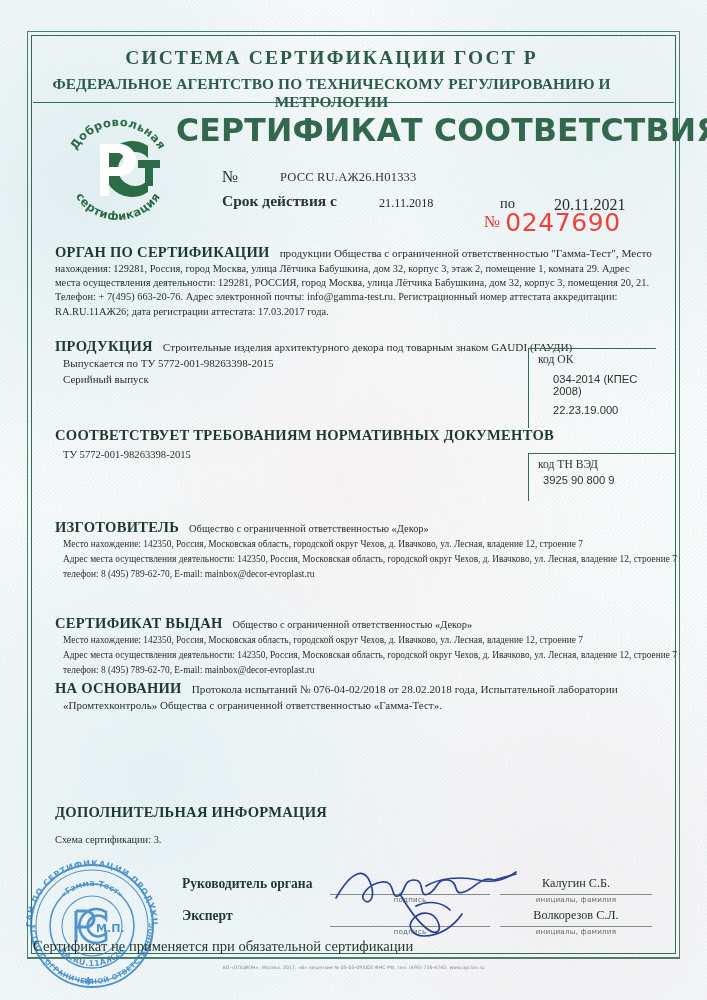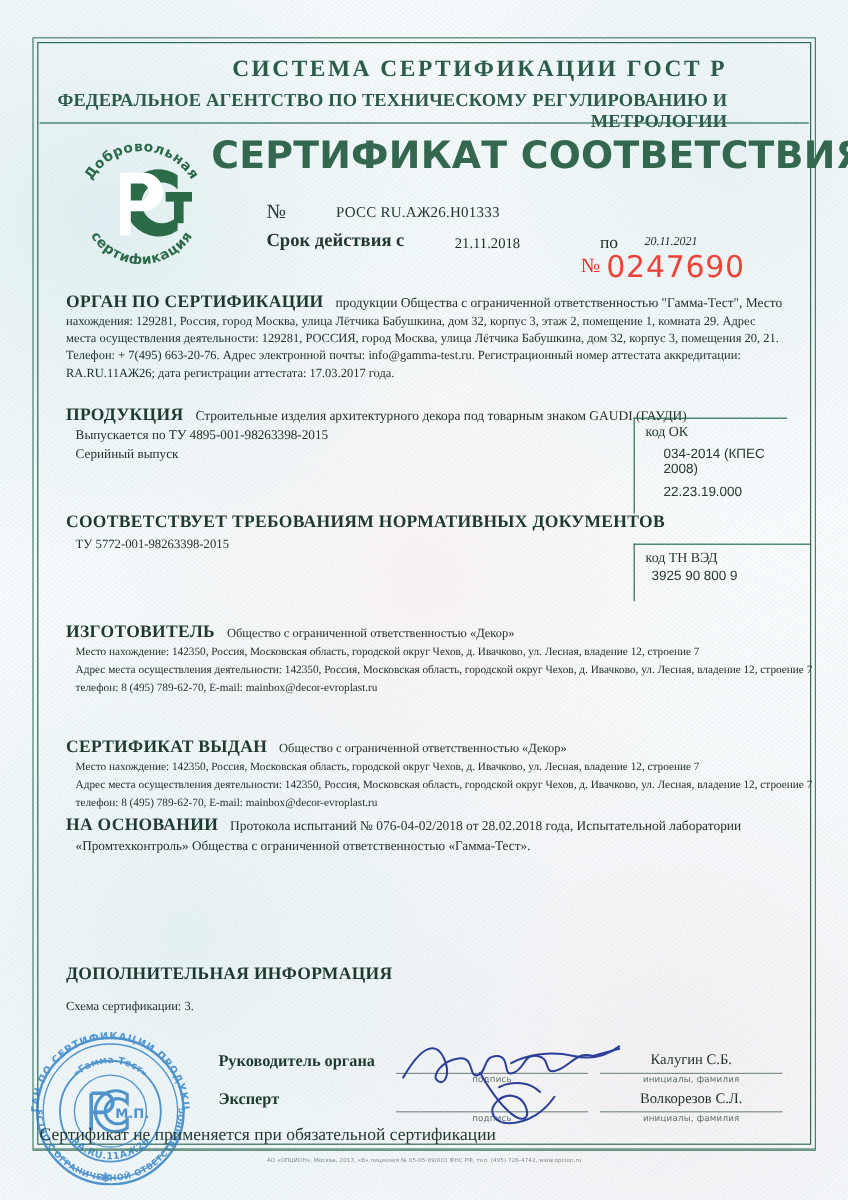--- a/index.html
+++ b/index.html
@@ -36,23 +36,23 @@
   .frame-inner {
     position: absolute;
     left: 31px; top: 35px;
     width: 645px; height: 919px;
     border: 1.6px solid #2f6b55;
     box-sizing: border-box;
   }
   
   .hdr {
     position: absolute;
-    left: 33px; top: 37px;
+    left: 45px; top: 37px;
     width: 573px;
-    text-align: right;
+    text-align: center;
   }
   .hdr-line1 {
     font-family: "Liberation Serif", serif;
     font-weight: bold;
     font-size: 19.5px;
     letter-spacing: 2.1px;
     color: #2c5c49;
     padding-top: 10px;
   }
   .hdr-line2 {
@@ -127,23 +127,22 @@
     position: absolute; left: 157px; top: 4px;
     font-size: 12.2px;
   }
   .valid-po {
     position: absolute; left: 278px; top: 3px;
     font-family: "Liberation Serif", serif;
     font-weight: normal;
     font-size: 14.5px;
   }
   .valid-to {
-    position: absolute; left: 315px; top: 4px;
-    font-size: 10px;
-    font-style: italic;
+    position: absolute; left: 332px; top: 4px;
+    font-size: 16px;
   }
   
   .serial {
     position: absolute;
     left: 484px; top: 208px;
     white-space: nowrap;
   }
   .serial-no {
     font-family: "Liberation Serif", serif;
     font-size: 17px;
@@ -339,21 +338,21 @@
     <span class="serial-no">№</span><span class="serial-num">0247690</span>
   </div>
 
   <div class="sec" style="top:243px;">
     <span class="sec-head">ОРГАН ПО СЕРТИФИКАЦИИ</span><span class="sec-inline">продукции Общества с ограниченной ответственностью "Гамма-Тест", Место</span>
     <div class="sec-body sec-wrap" style="width:600px;">нахождения: 129281, Россия, город Москва, улица Лётчика Бабушкина, дом 32, корпус 3, этаж 2, помещение 1, комната 29. Адрес места осуществления деятельности: 129281, РОССИЯ, город Москва, улица Лётчика Бабушкина, дом 32, корпус 3, помещения 20, 21. Телефон: + 7(495) 663-20-76. Адрес электронной почты: info@gamma-test.ru. Регистрационный номер аттестата аккредитации: RA.RU.11АЖ26; дата регистрации аттестата: 17.03.2017 года.</div>
   </div>
 
   <div class="sec" style="top:337px;">
     <span class="sec-head">ПРОДУКЦИЯ</span><span class="sec-inline">Строительные изделия архитектурного декора под товарным знаком GAUDI (ГАУДИ)</span>
-    <div class="sec-body sec-body-i" style="font-size:11px;line-height:15px;">Выпускается по ТУ 4895-001-98263398-2015</div>
+    <div class="sec-body sec-body-i" style="font-size:11px;line-height:15px;">Выпускается по ТУ 5772-001-98263398-2015</div>
     <div class="sec-body sec-body-i" style="font-size:11px;line-height:15px;">Серийный выпуск</div>
   </div>
 
   <div class="codebox" style="left:528px; top:348px; width:128px; height:80px;">
     <div class="codebox-lbl">код ОК</div>
     <div class="codebox-val">034-2014 (КПЕС 2008)</div>
     <div class="codebox-val">22.23.19.000</div>
   </div>
 
   <div class="sec" style="top:426px;">

